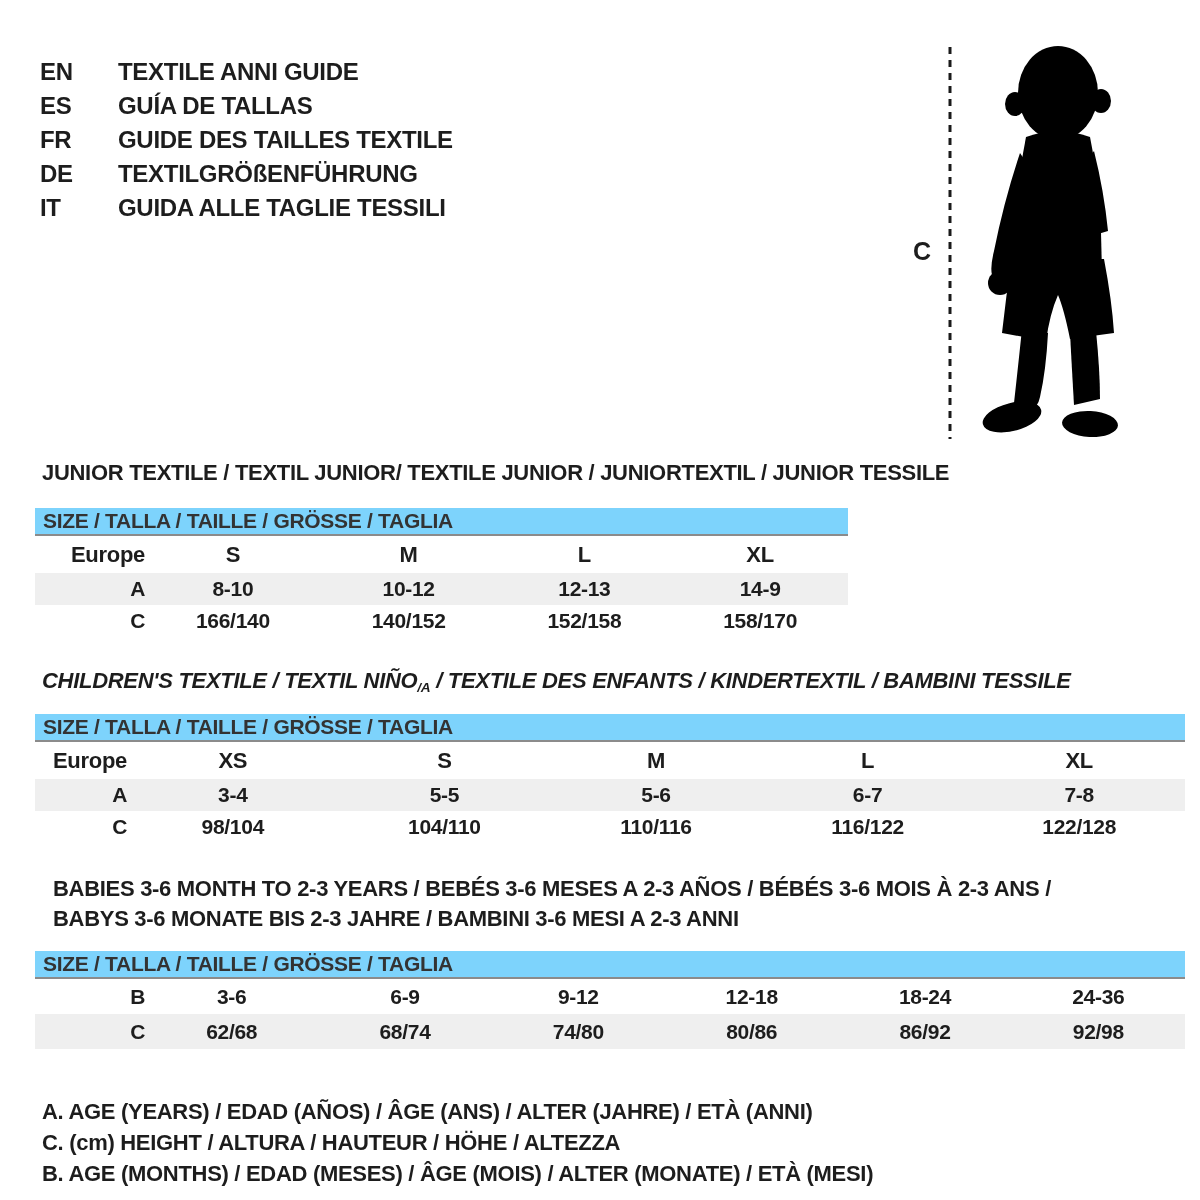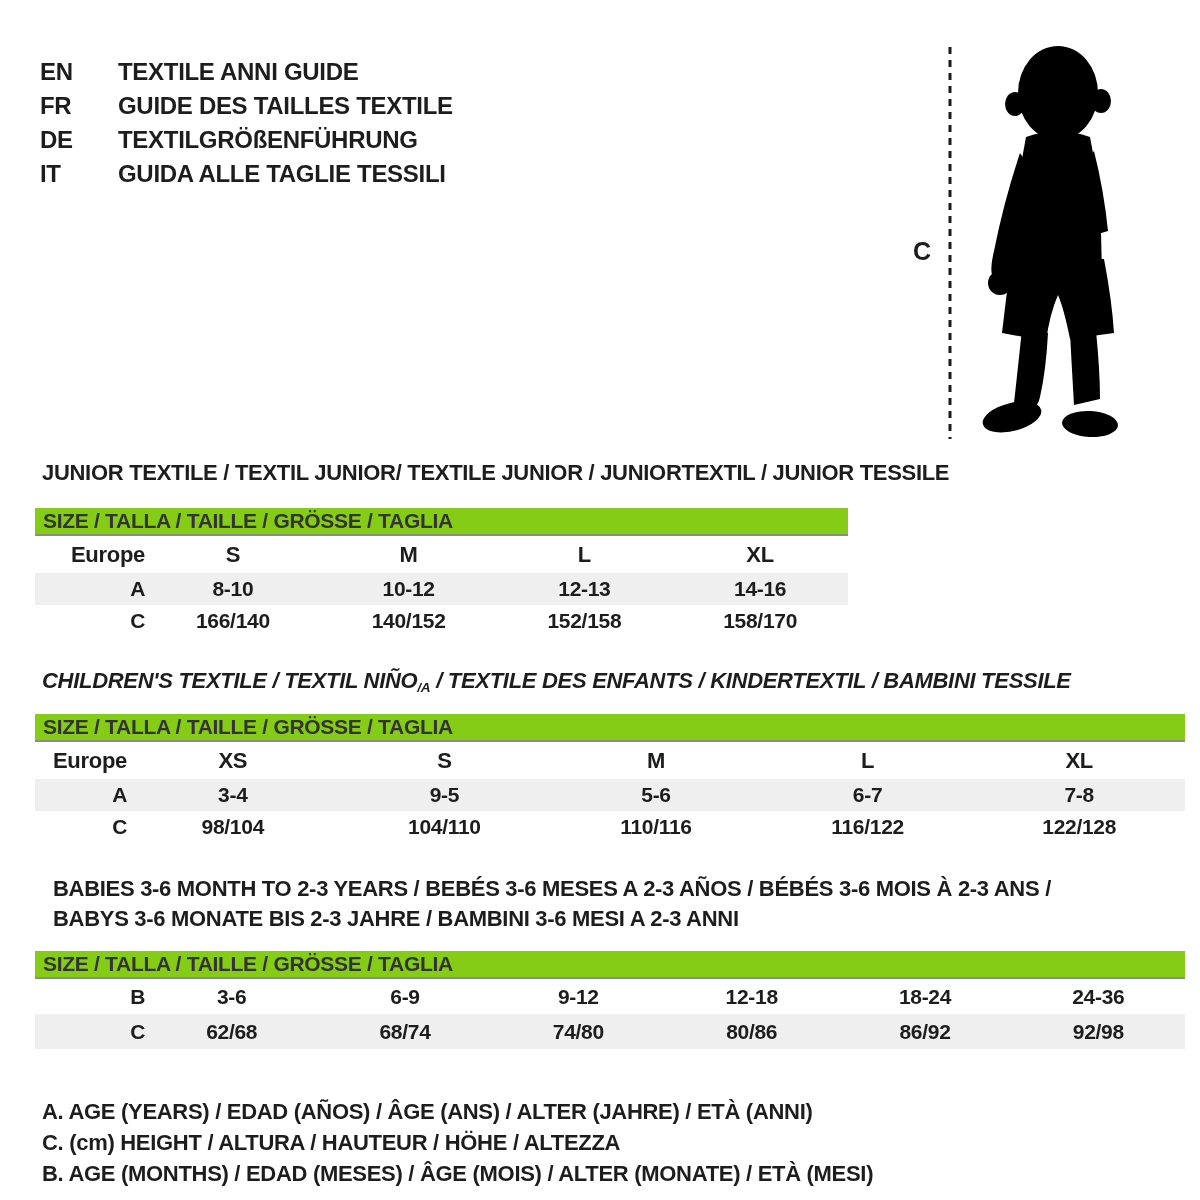--- a/index.html
+++ b/index.html
@@ -21,21 +21,21 @@
   #title-0{left:42px;top:434px;}
   #title-1{left:42px;top:642px;font-style:italic;}
   #title-2{left:53px;top:850px;}
   .sec-title .sub{font-size:0.62em;vertical-align:-0.28em;}
   
   .sec{position:absolute;left:35px;}
   #sec-0{top:484px;width:813px;}
   #sec-1{top:690px;width:1150px;}
   #sec-2{top:927px;width:1150px;}
   .size-bar{
-    height:26px;line-height:26px;background:#84cc16;border-bottom:2px solid #8b8b8b;
+    height:26px;line-height:26px;background:#7dd3fc;border-bottom:2px solid #8b8b8b;
     padding-left:8px;font-size:21px;color:#333333;white-space:nowrap;
   }
   .t-row{display:grid;align-items:center;font-size:21px;}
   .t-row .lbl{padding-left:8px;text-align:right;}
   .t-row .cell{text-align:center;}
   .row-head{height:37px;font-size:22px;}
   .row-data{height:32px;}
   .sec-babies .row-data{height:35px;}
   .shaded{background:#efefef;}
   
@@ -44,20 +44,24 @@
 </style>
 </head>
 <body>
 
 <div class="canvas">
 
   <div class="langs">
       <div class="lang-row">
         <span class="lang-code">EN</span>
         <span class="lang-label">TEXTILE ANNI GUIDE</span>
+      </div>
+      <div class="lang-row">
+        <span class="lang-code">ES</span>
+        <span class="lang-label">GUÍA DE TALLAS</span>
       </div>
       <div class="lang-row">
         <span class="lang-code">FR</span>
         <span class="lang-label">GUIDE DES TAILLES TEXTILE</span>
       </div>
       <div class="lang-row">
         <span class="lang-code">DE</span>
         <span class="lang-label">TEXTILGRÖßENFÜHRUNG</span>
       </div>
       <div class="lang-row">
@@ -104,21 +108,21 @@
           <span class="cell">S</span>
           <span class="cell">M</span>
           <span class="cell">L</span>
           <span class="cell">XL</span>
         </div>
         <div class="t-row row-data shaded" style="grid-template-columns: 110px repeat(4, 1fr);">
           <span class="lbl">A</span>
           <span class="cell">8-10</span>
           <span class="cell">10-12</span>
           <span class="cell">12-13</span>
-          <span class="cell">14-16</span>
+          <span class="cell">14-9</span>
         </div>
         <div class="t-row row-data" style="grid-template-columns: 110px repeat(4, 1fr);">
           <span class="lbl">C</span>
           <span class="cell">166/140</span>
           <span class="cell">140/152</span>
           <span class="cell">152/158</span>
           <span class="cell">158/170</span>
         </div>
       </div>
   </div>
@@ -129,21 +133,21 @@
           <span class="lbl">Europe</span>
           <span class="cell">XS</span>
           <span class="cell">S</span>
           <span class="cell">M</span>
           <span class="cell">L</span>
           <span class="cell">XL</span>
         </div>
         <div class="t-row row-data shaded" style="grid-template-columns: 92px repeat(5, 1fr);">
           <span class="lbl">A</span>
           <span class="cell">3-4</span>
-          <span class="cell">9-5</span>
+          <span class="cell">5-5</span>
           <span class="cell">5-6</span>
           <span class="cell">6-7</span>
           <span class="cell">7-8</span>
         </div>
         <div class="t-row row-data" style="grid-template-columns: 92px repeat(5, 1fr);">
           <span class="lbl">C</span>
           <span class="cell">98/104</span>
           <span class="cell">104/110</span>
           <span class="cell">110/116</span>
           <span class="cell">116/122</span>

